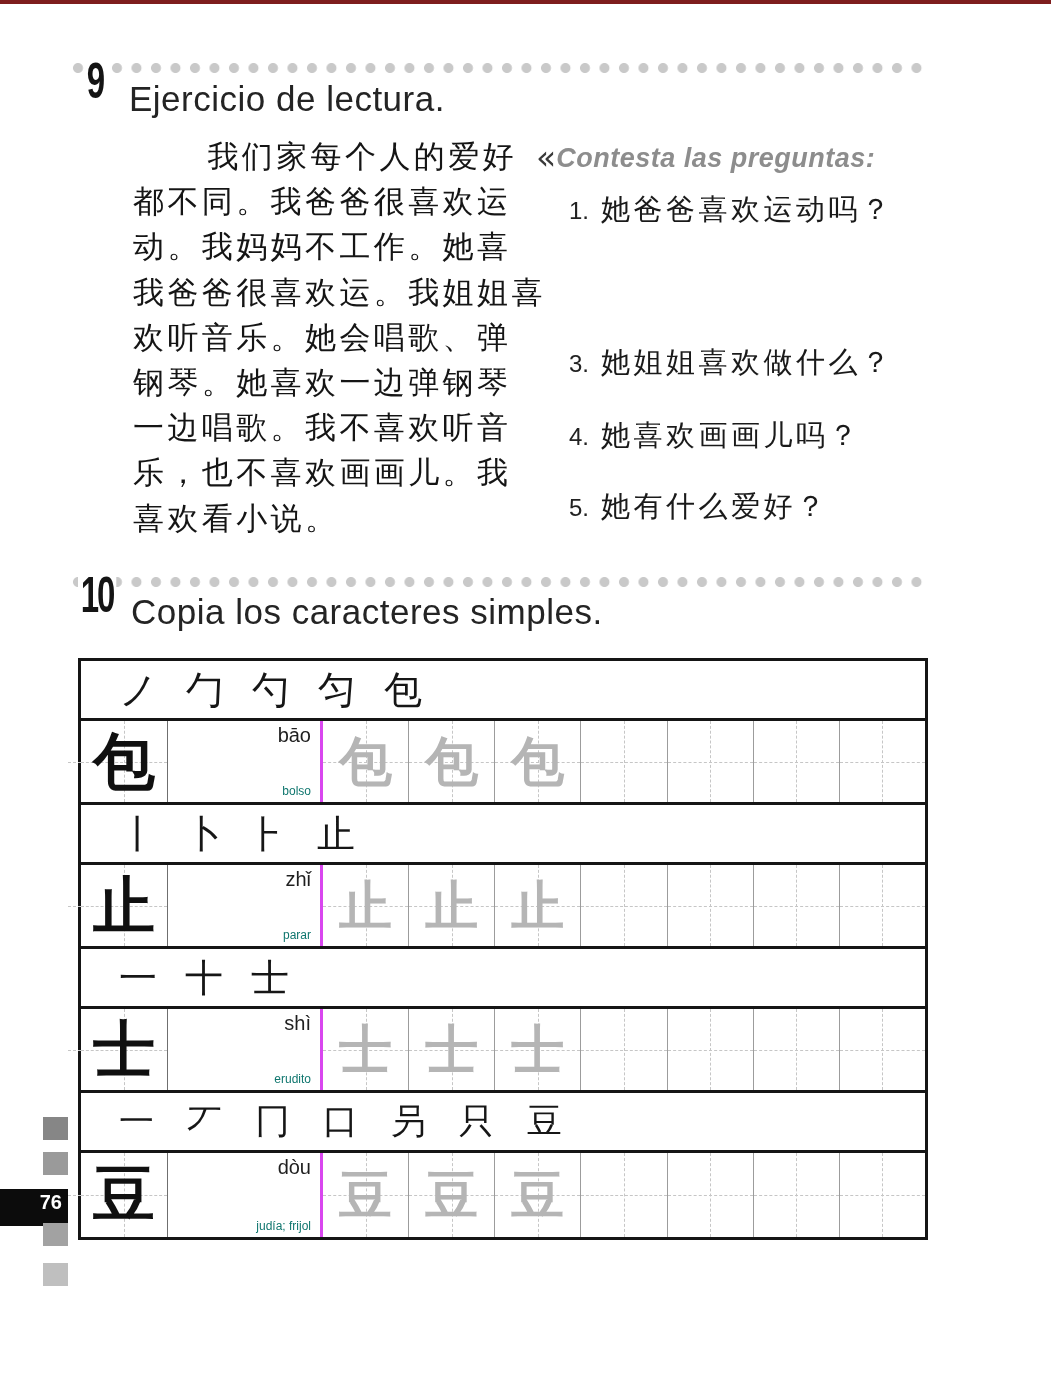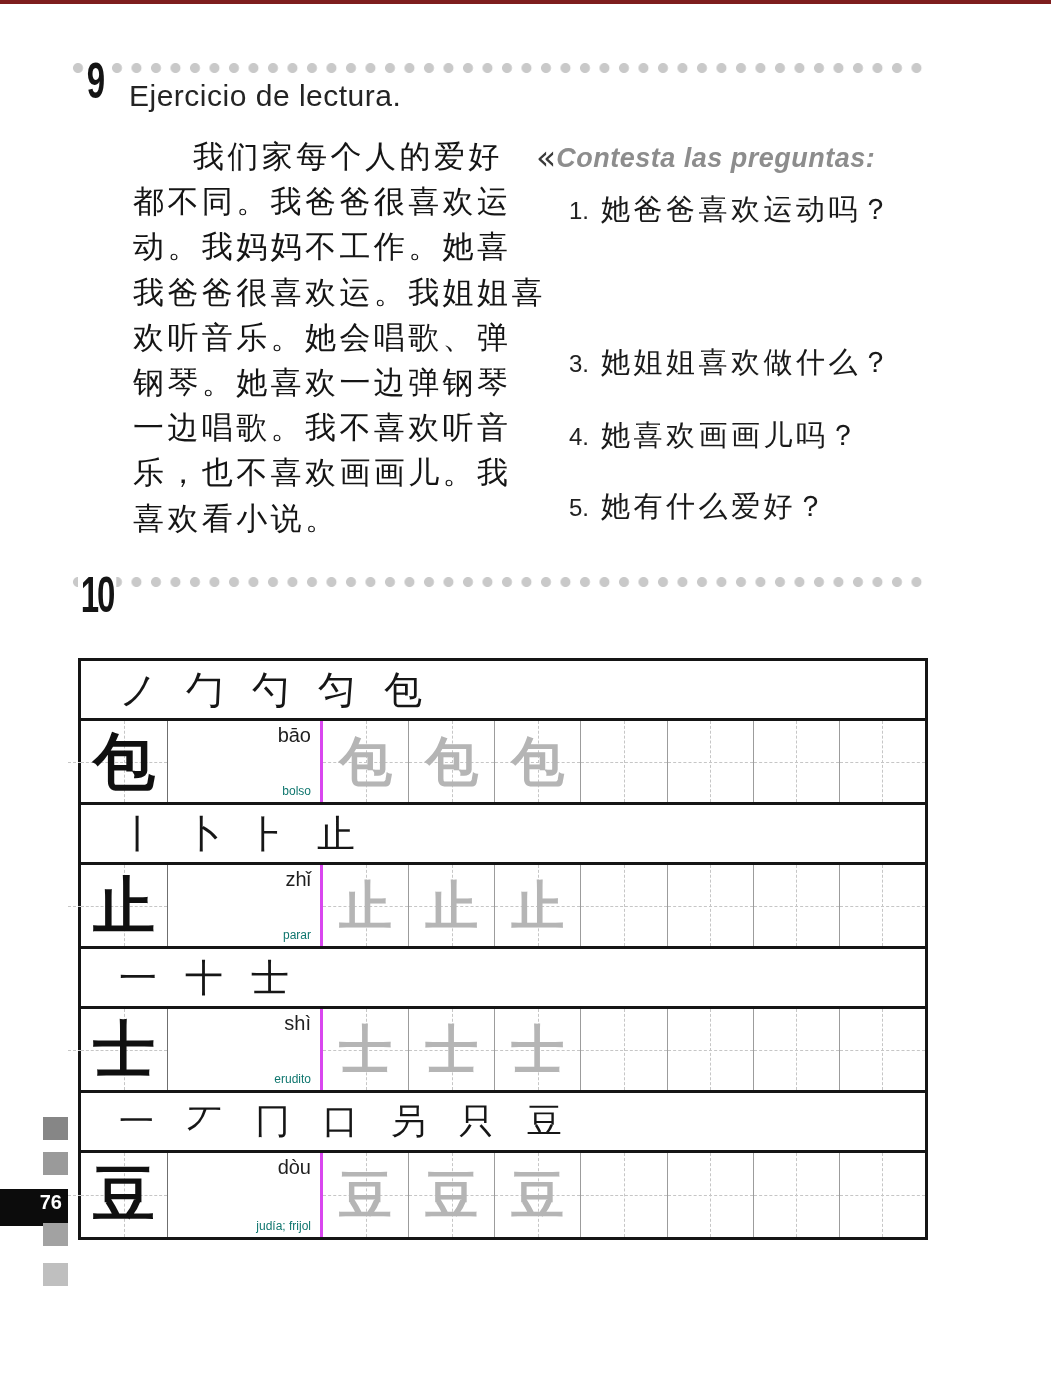--- a/index.html
+++ b/index.html
@@ -9,27 +9,27 @@
 
   
   .dotline{position:absolute;height:12px;
     background-image:radial-gradient(circle 5px at 6px 6px,#c9c9c9 4.6px,rgba(0,0,0,0) 5.4px);
     background-size:19.5px 12px;background-repeat:repeat-x;}
 
   
   .ex-num{position:absolute;background:#fff;padding:0 4px;
     font-family:"Liberation Sans", sans-serif;font-weight:900;font-size:50px;line-height:50px;
     letter-spacing:-3px;transform:scaleX(.66);transform-origin:left top;color:#141414;}
-  .ex-title{position:absolute;font-size:30px;color:#242424;letter-spacing:.5px;}
+  .ex-title{position:absolute;font-size:35px;color:#242424;letter-spacing:.5px;}
 
   
   .cjk{font-family:"DejaVu Serif", serif;}
   #passage{position:absolute;left:133px;top:134px;width:384px;}
   #passage .pline{font-size:31px;line-height:45.2px;letter-spacing:3.4px;color:#151515;white-space:nowrap;}
-  #passage .pline.first{padding-left:60px;}
+  #passage .pline.first{padding-left:60px;text-align:right;}
 
   
   #q-header{position:absolute;left:536px;top:138px;white-space:nowrap;}
   #q-header .marker{font-size:33px;color:#3a3a3a;vertical-align:-2px;font-family:"DejaVu Sans",sans-serif;}
   #q-header .qh-text{font-size:27px;font-style:italic;font-weight:bold;color:#8d8d8d;letter-spacing:.5px;}
   .question{position:absolute;left:545px;white-space:nowrap;font-size:29px;color:#1a1a1a;letter-spacing:3.5px;margin-left:24px;}
   .question .qnum{font-family:"Liberation Sans", sans-serif;font-size:24px;letter-spacing:0;margin-right:12px;color:#222;}
 
   
   #table{position:absolute;left:78px;top:658px;width:850px;border:3px solid #151515;box-sizing:border-box;}
@@ -97,20 +97,21 @@
   </div>
   <div class="question cjk" lang="zh" style="top:416px;">
     <span class="qnum">4.</span><span>她喜欢画画儿吗？</span>
   </div>
   <div class="question cjk" lang="zh" style="top:487px;">
     <span class="qnum">5.</span><span>她有什么爱好？</span>
   </div>
 
   <div class="dotline" style="left:72px;top:576px;width:858px;"></div>
   <div class="ex-num" style="left:78px;top:570px;">10</div>
+  <div class="ex-title" style="left:131px;top:592px;">Copia los caracteres simples.</div>
 
   <div id="table">
 
     <div class="grp">
       <div class="stroke-row cjk" lang="zh">
         <span class="stroke">ノ</span>
         <span class="stroke">勹</span>
         <span class="stroke">勺</span>
         <span class="stroke">匀</span>
         <span class="stroke">包</span>

